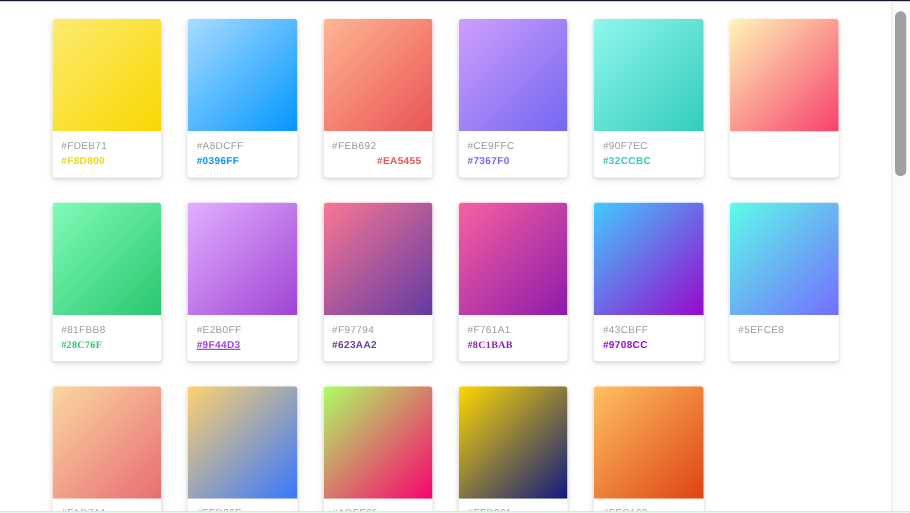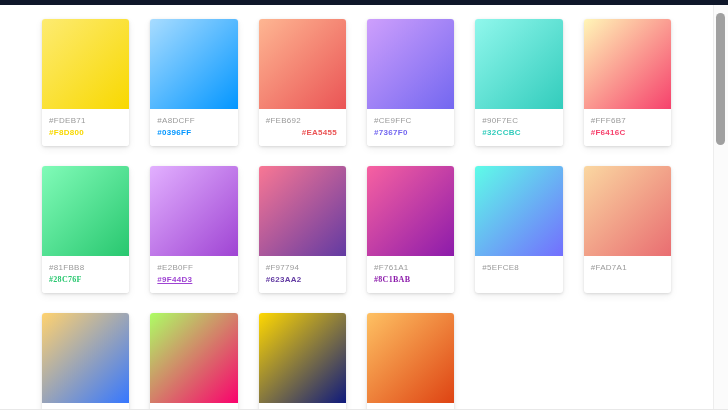--- a/index.html
+++ b/index.html
@@ -13,21 +13,21 @@
   body {
     font-family: "Liberation Sans", sans-serif;
     background: #ffffff;
     position: relative;
   }
 
   .page-frame {
     position: absolute;
     inset: 0;
     background: #86efac;
-    border-top: 5px solid #0f172a;
+    border-top: 1px solid #0f172a;
     border-bottom: 1px solid #e8e8e8;
     overflow: hidden;
   }
 
   .viewport {
     position: absolute;
     left: 0;
     top: 0;
     right: 15px;
     bottom: 0;
@@ -151,24 +151,20 @@
         </div>
         <div class="swatch-card">
           <div class="swatch-color" style="background: linear-gradient(135deg, rgb(144, 247, 236) 0%, rgb(50, 204, 188) 100%);"></div>
           <div class="swatch-labels">
             <div class="hex-from">#90F7EC</div>
             <div class="hex-to" style="color: rgb(50, 204, 188);">#32CCBC</div>
           </div>
         </div>
         <div class="swatch-card">
           <div class="swatch-color" style="background: linear-gradient(135deg, rgb(255, 246, 183) 0%, rgb(246, 65, 108) 100%);"></div>
-          <div class="swatch-labels">
-            <div class="hex-from">#FFF6B7</div>
-            <div class="hex-to" style="color: rgb(246, 65, 108);">#F6416C</div>
-          </div>
         </div>
         <div class="swatch-card">
           <div class="swatch-color" style="background: linear-gradient(135deg, rgb(129, 251, 184) 0%, rgb(40, 199, 111) 100%);"></div>
           <div class="swatch-labels">
             <div class="hex-from">#81FBB8</div>
             <div class="hex-to" style="color: rgb(40, 199, 111); font-family: Liberation Serif, serif;">#28C76F</div>
           </div>
         </div>
         <div class="swatch-card">
           <div class="swatch-color" style="background: linear-gradient(135deg, rgb(226, 176, 255) 0%, rgb(159, 68, 211) 100%);"></div>
@@ -182,20 +178,27 @@
           <div class="swatch-labels">
             <div class="hex-from">#F97794</div>
             <div class="hex-to" style="color: rgb(98, 58, 162);">#623AA2</div>
           </div>
         </div>
         <div class="swatch-card">
           <div class="swatch-color" style="background: linear-gradient(135deg, rgb(247, 97, 161) 0%, rgb(140, 27, 171) 100%);"></div>
           <div class="swatch-labels">
             <div class="hex-from">#F761A1</div>
             <div class="hex-to" style="color: rgb(140, 27, 171); font-family: Liberation Serif, serif;">#8C1BAB</div>
+          </div>
+        </div>
+        <div class="swatch-card">
+          <div class="swatch-color" style="background: linear-gradient(135deg, rgb(67, 203, 255) 0%, rgb(151, 8, 204) 100%);"></div>
+          <div class="swatch-labels">
+            <div class="hex-from">#43CBFF</div>
+            <div class="hex-to" style="color: rgb(151, 8, 204);">#9708CC</div>
           </div>
         </div>
         <div class="swatch-card">
           <div class="swatch-color" style="background: linear-gradient(135deg, rgb(94, 252, 232) 0%, rgb(115, 110, 254) 100%);"></div>
           <div class="swatch-labels">
             <div class="hex-from">#5EFCE8</div>
           </div>
         </div>
         <div class="swatch-card">
           <div class="swatch-color" style="background: linear-gradient(135deg, rgb(250, 215, 161) 0%, rgb(233, 109, 113) 100%);"></div>

